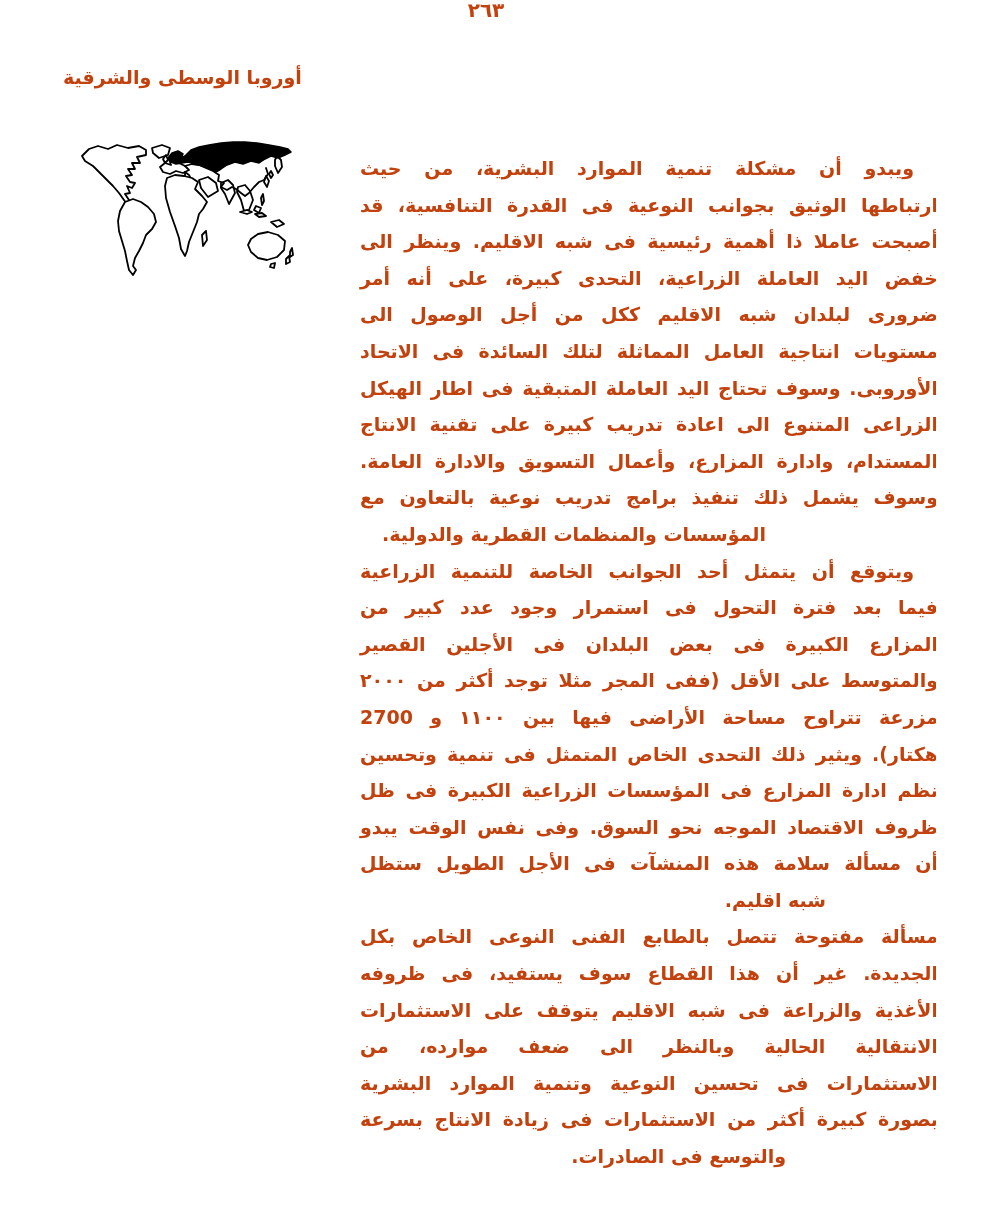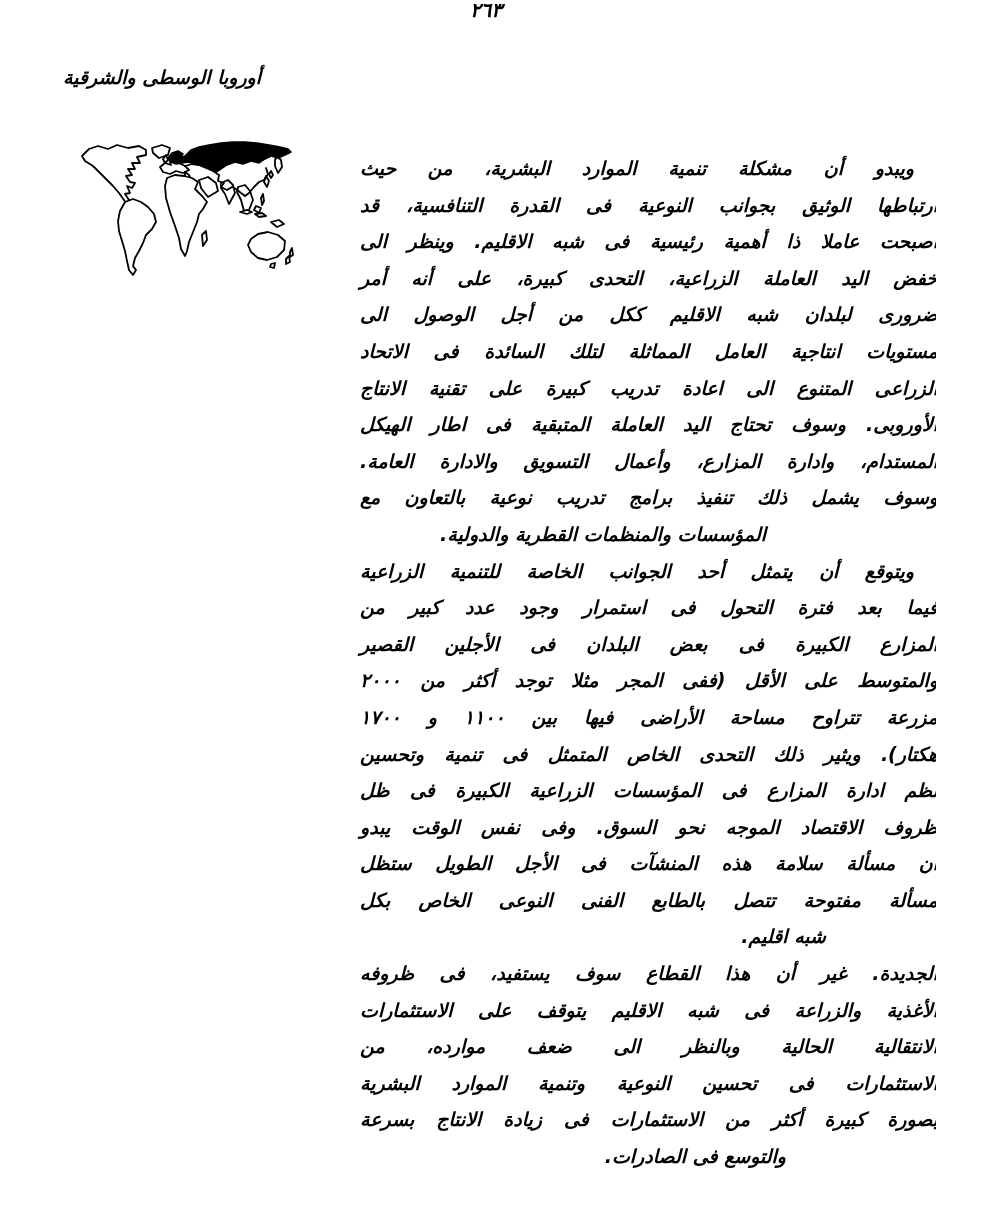--- a/index.html
+++ b/index.html
@@ -1,23 +1,22 @@
 <!DOCTYPE html>
 <html lang="ar"><head>
 <meta charset="utf-8">
 <style>
   html,body { margin:0; padding:0; background:#ffffff; }
   .page {
     position:relative;
     width:936px; height:1213px;
     background:#ffffff;
-    color:#000000;
+    color:#c2410c;
     font-family:"DejaVu Sans", sans-serif;
     overflow:hidden;
-    font-style:italic;
   }
   .page-number {
     position:absolute; top:-2px; left:0; width:972px;
     text-align:center;
     font-size:20px; font-weight:700;
   }
   .figure-caption {
     position:absolute; top:66px; left:63px;
     direction:rtl; white-space:nowrap;
     font-size:19px; font-weight:700;
@@ -105,36 +104,36 @@
     </svg>
   </div>
 
   <div class="text-col">
     <div class="line indent">ويبدو أن مشكلة تنمية الموارد البشرية، من حيث</div>
     <div class="line">ارتباطها الوثيق بجوانب النوعية فى القدرة التنافسية، قد</div>
     <div class="line">أصبحت عاملا ذا أهمية رئيسية فى شبه الاقليم. وينظر الى</div>
     <div class="line">خفض اليد العاملة الزراعية، التحدى كبيرة، على أنه أمر</div>
     <div class="line">ضرورى لبلدان شبه الاقليم ككل من أجل الوصول الى</div>
     <div class="line">مستويات انتاجية العامل المماثلة لتلك السائدة فى الاتحاد</div>
+    <div class="line">الأوروبى. وسوف تحتاج اليد العاملة المتبقية فى اطار الهيكل</div>
     <div class="line">الزراعى المتنوع الى اعادة تدريب كبيرة على تقنية الانتاج</div>
-    <div class="line">الأوروبى. وسوف تحتاج اليد العاملة المتبقية فى اطار الهيكل</div>
     <div class="line">المستدام، وادارة المزارع، وأعمال التسويق والادارة العامة.</div>
     <div class="line">وسوف يشمل ذلك تنفيذ برامج تدريب نوعية بالتعاون مع</div>
     <div class="line end end-a">المؤسسات والمنظمات القطرية والدولية.</div>
     <div class="line indent">ويتوقع أن يتمثل أحد الجوانب الخاصة للتنمية الزراعية</div>
     <div class="line">فيما بعد فترة التحول فى استمرار وجود عدد كبير من</div>
     <div class="line">المزارع الكبيرة فى بعض البلدان فى الأجلين القصير</div>
     <div class="line">والمتوسط على الأقل (ففى المجر مثلا توجد أكثر من ٢٠٠٠</div>
-    <div class="line">مزرعة تتراوح مساحة الأراضى فيها بين ١١٠٠ و ١٧٠٠</div>
+    <div class="line">مزرعة تتراوح مساحة الأراضى فيها بين ١١٠٠ و 2700</div>
     <div class="line">هكتار). ويثير ذلك التحدى الخاص المتمثل فى تنمية وتحسين</div>
     <div class="line">نظم ادارة المزارع فى المؤسسات الزراعية الكبيرة فى ظل</div>
     <div class="line">ظروف الاقتصاد الموجه نحو السوق. وفى نفس الوقت يبدو</div>
     <div class="line">أن مسألة سلامة هذه المنشآت فى الأجل الطويل ستظل</div>
+    <div class="line end end-b">شبه اقليم.</div>
     <div class="line">مسألة مفتوحة تتصل بالطابع الفنى النوعى الخاص بكل</div>
-    <div class="line end end-b">شبه اقليم.</div>
     <div class="line">الجديدة. غير أن هذا القطاع سوف يستفيد، فى ظروفه</div>
     <div class="line">الأغذية والزراعة فى شبه الاقليم يتوقف على الاستثمارات</div>
     <div class="line">الانتقالية الحالية وبالنظر الى ضعف موارده، من</div>
     <div class="line">الاستثمارات فى تحسين النوعية وتنمية الموارد البشرية</div>
     <div class="line">بصورة كبيرة أكثر من الاستثمارات فى زيادة الانتاج بسرعة</div>
     <div class="line end end-c">والتوسع فى الصادرات.</div>
   </div>
 
 </div>
 

